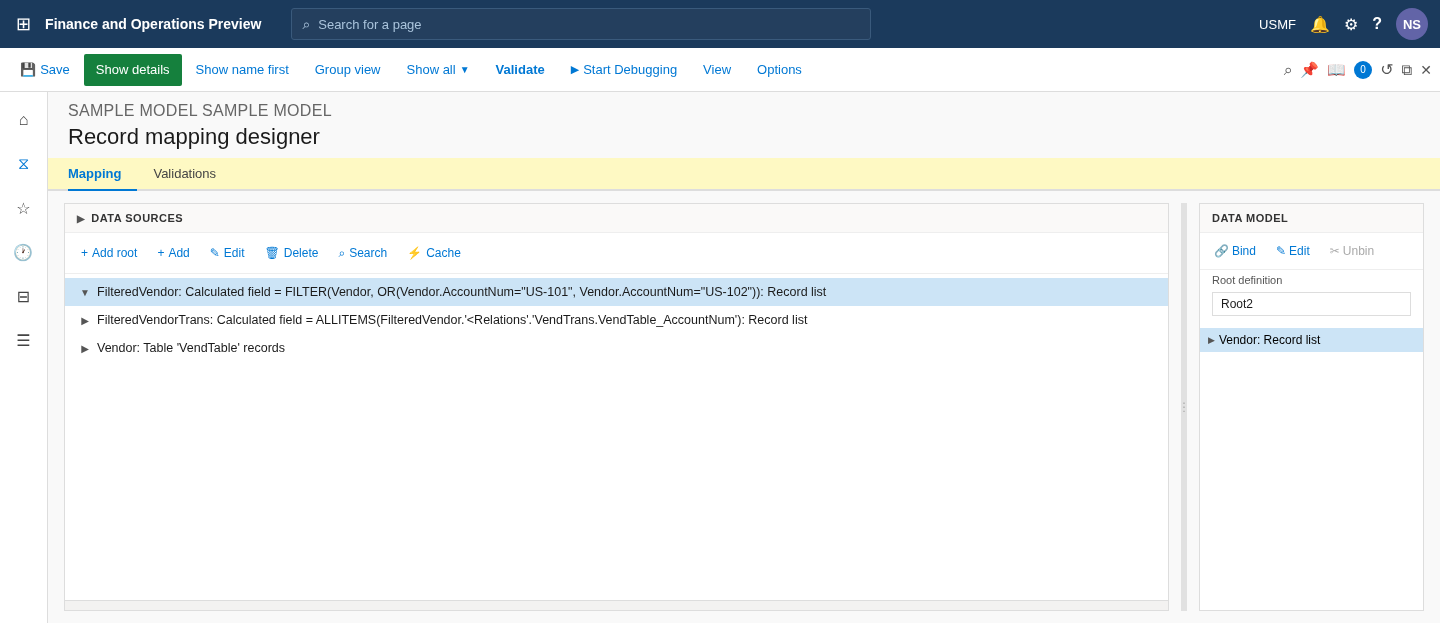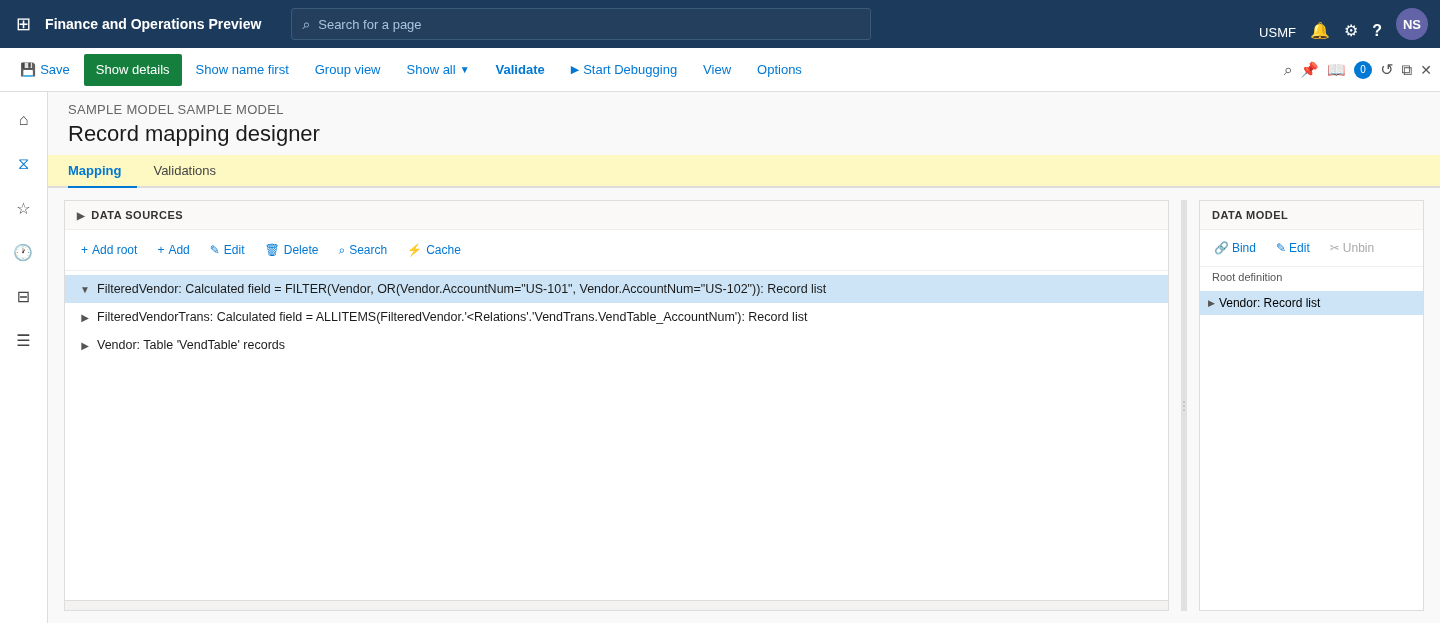--- a/index.html
+++ b/index.html
@@ -31,21 +31,21 @@
     }
     .top-nav-search input {
       background: transparent;
       border: none;
       outline: none;
       color: #aac4dc;
       font-size: 13px;
       width: 100%;
     }
     .top-nav-search input::placeholder { color: #aac4dc; }
-    .top-nav-right { margin-left: auto; display: flex; align-items: flex-end; gap: 14px; color: #fff; }
+    .top-nav-right { margin-left: auto; display: flex; align-items: center; gap: 14px; color: #fff; }
     .top-nav-right span { font-size: 13px; cursor: pointer; }
     .avatar {
       width: 32px; height: 32px; background: #6264a7; border-radius: 50%;
       display: flex; align-items: center; justify-content: center;
       color: #fff; font-size: 13px; font-weight: 600; cursor: pointer;
     }
 
     
     .toolbar {
       height: 44px;
@@ -97,21 +97,21 @@
     
     .main-content {
       flex: 1;
       background: #f9f9f9;
       overflow: hidden;
       display: flex;
       flex-direction: column;
     }
     .breadcrumb {
       padding: 10px 20px 0;
-      font-size: 13px;
+      font-size: 16px;
       color: #666;
       text-transform: uppercase;
       letter-spacing: 0.3px;
     }
     .page-title {
       padding: 4px 20px 8px;
       font-size: 22px;
       font-weight: 300;
       color: #1b1b1b;
     }
@@ -441,20 +441,21 @@
           <button class="dm-btn">
             <span>✎</span>
             <span>Edit</span>
           </button>
           <button class="dm-btn disabled">
             <span>✂</span>
             <span>Unbin</span>
           </button>
         </div>
         <div class="dm-root-label">Root definition</div>
+        <div class="dm-root-value">Root2</div>
         <div class="dm-tree">
           <div class="dm-item selected">
             <span style="font-size:9px;color:#555;">▶</span>
             <span style="font-size:12px;">Vendor: Record list</span>
           </div>
         </div>
       </div>
     </div>
   </div>
 </div>

